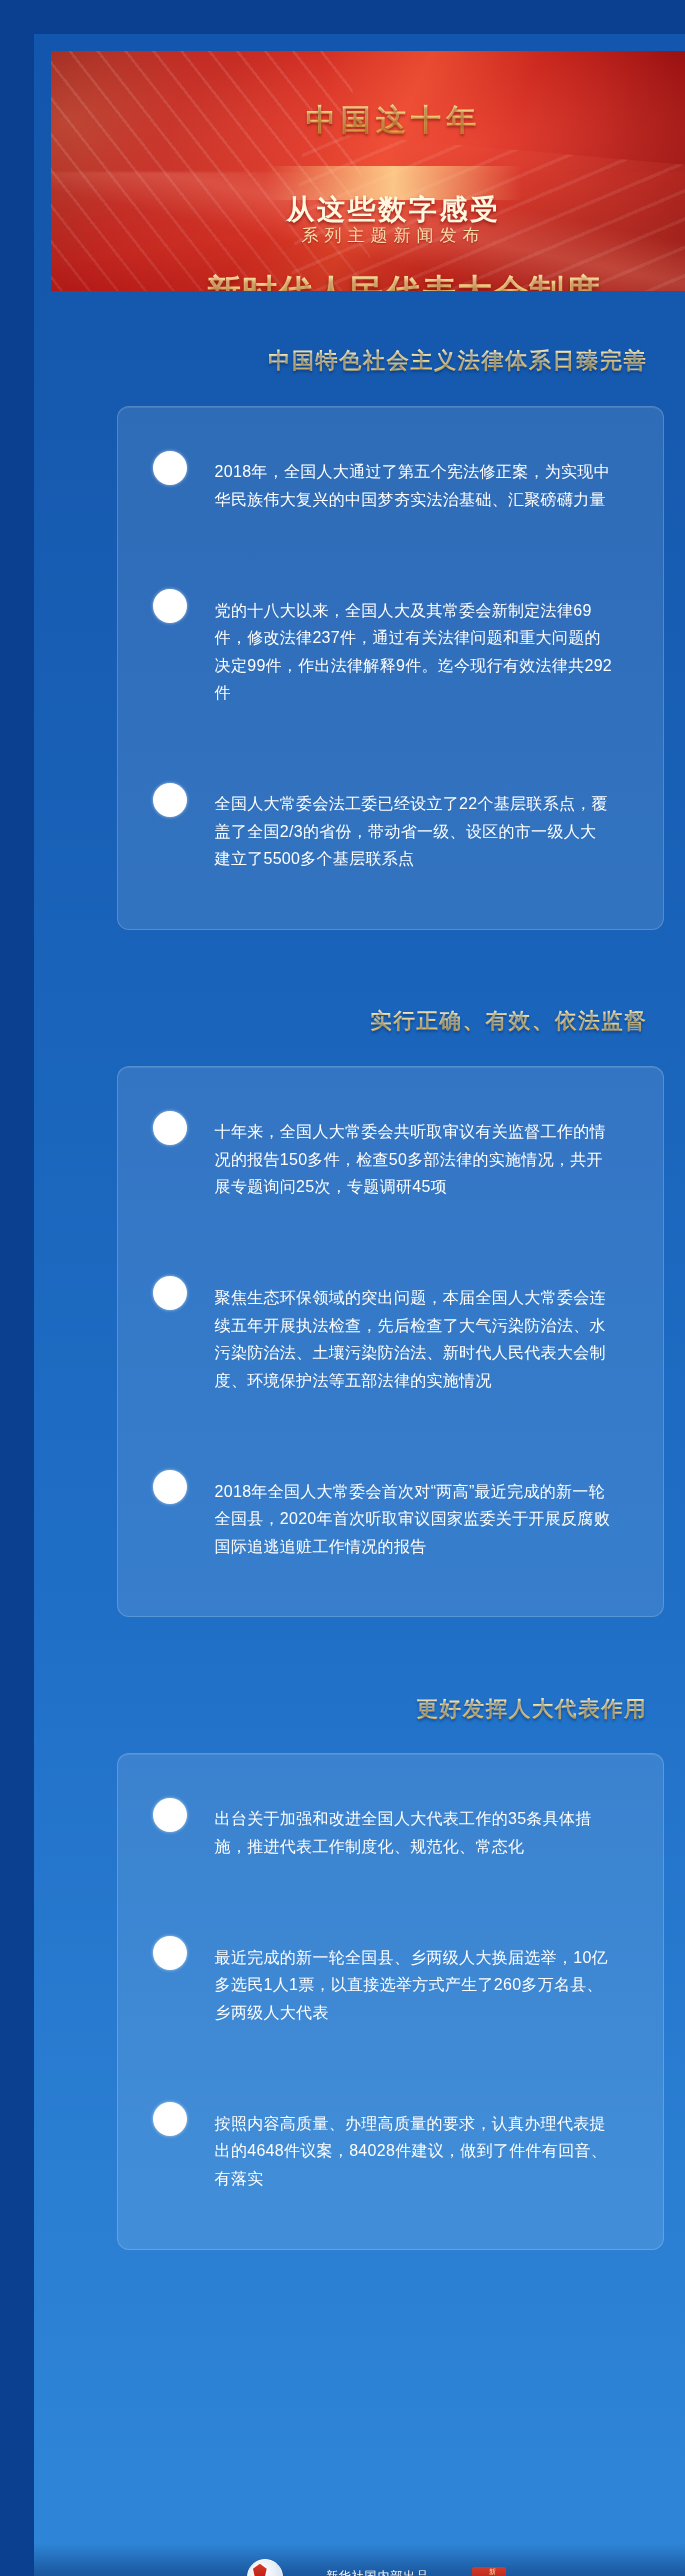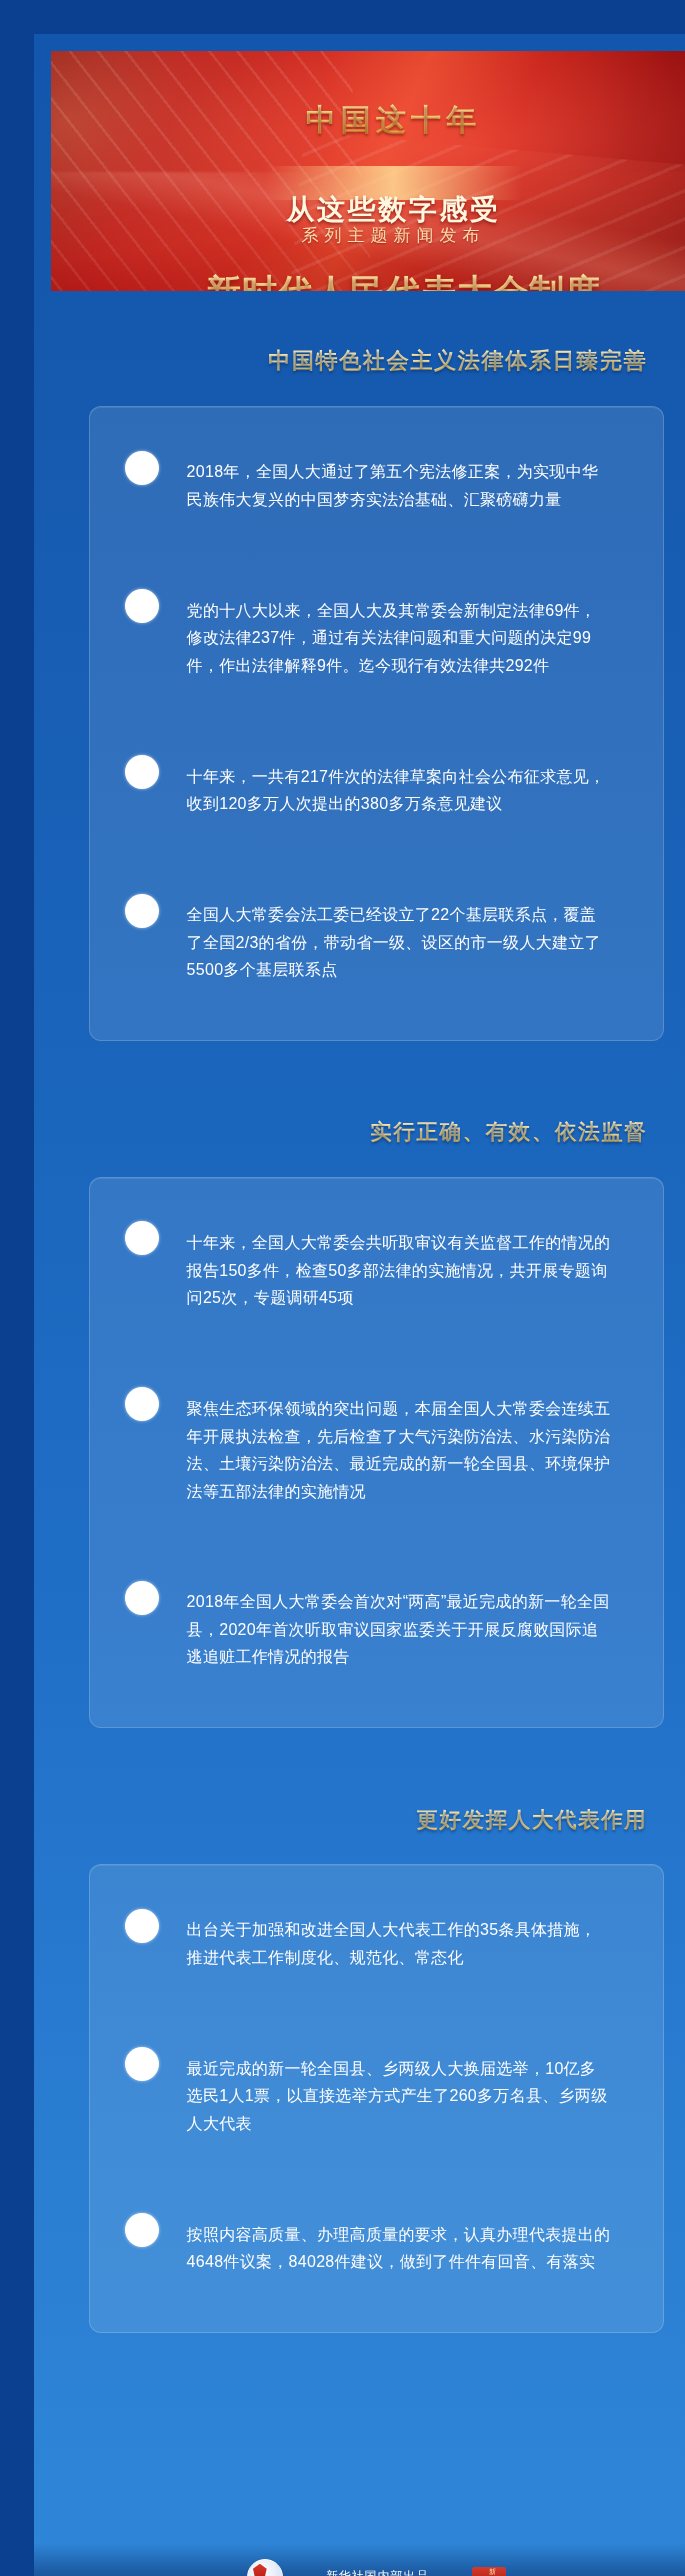--- a/index.html
+++ b/index.html
@@ -160,20 +160,21 @@
     font-size: 22px;
     margin-top: 1.7px;
   }
 
   .card {
     background: rgba(255,255,255,0.11);
     border: 0.9px solid rgba(255,255,255,0.18);
     border-radius: 12px;
     padding: 17px 17px 6.9px 17px;
     box-shadow: inset 0 0.9px 0 rgba(255,255,255,0.10);
+    margin-left: 28px;
   }
   .item {
     display: flex;
     align-items: flex-start;
     margin-bottom: 15.4px;
   }
   .bullet {
     flex: 0 0 auto;
     width: 7.7px; height: 7.7px;
     border-radius: 50%;
@@ -262,39 +263,35 @@
         <div class="item">
           <span class="bullet"></span>
           <span class="itext">2018年，全国人大通过了第五个宪法修正案，为实现中华民族伟大复兴的中国梦夯实法治基础、汇聚磅礴力量</span>
         </div>
         <div class="item">
           <span class="bullet"></span>
           <span class="itext">党的十八大以来，全国人大及其常委会新制定法律69件，修改法律237件，通过有关法律问题和重大问题的决定99件，作出法律解释9件。迄今现行有效法律共292件</span>
         </div>
         <div class="item">
           <span class="bullet"></span>
-          <span class="itext">十年来，一共有217件次的法律草案向社会公布征求意见，收到120多万人次提出的380多万条意见建议</span>
-        </div>
-        <div class="item">
-          <span class="bullet"></span>
           <span class="itext">全国人大常委会法工委已经设立了22个基层联系点，覆盖了全国2/3的省份，带动省一级、设区的市一级人大建立了5500多个基层联系点</span>
         </div>
       </div>
     </div>
 
     <div class="section">
       <div class="sec-title">实行正确、有效、依法监督</div>
       <div class="card">
         <div class="item">
           <span class="bullet"></span>
           <span class="itext">十年来，全国人大常委会共听取审议有关监督工作的情况的报告150多件，检查50多部法律的实施情况，共开展专题询问25次，专题调研45项</span>
         </div>
         <div class="item">
           <span class="bullet"></span>
-          <span class="itext">聚焦生态环保领域的突出问题，本届全国人大常委会连续五年开展执法检查，先后检查了大气污染防治法、水污染防治法、土壤污染防治法、最近完成的新一轮全国县、环境保护法等五部法律的实施情况</span>
+          <span class="itext">聚焦生态环保领域的突出问题，本届全国人大常委会连续五年开展执法检查，先后检查了大气污染防治法、水污染防治法、土壤污染防治法、新时代人民代表大会制度、环境保护法等五部法律的实施情况</span>
         </div>
         <div class="item">
           <span class="bullet"></span>
           <span class="itext">2018年全国人大常委会首次对“两高”最近完成的新一轮全国县，2020年首次听取审议国家监委关于开展反腐败国际追逃追赃工作情况的报告</span>
         </div>
       </div>
     </div>
 
     <div class="section">
       <div class="sec-title">更好发挥人大代表作用</div>

